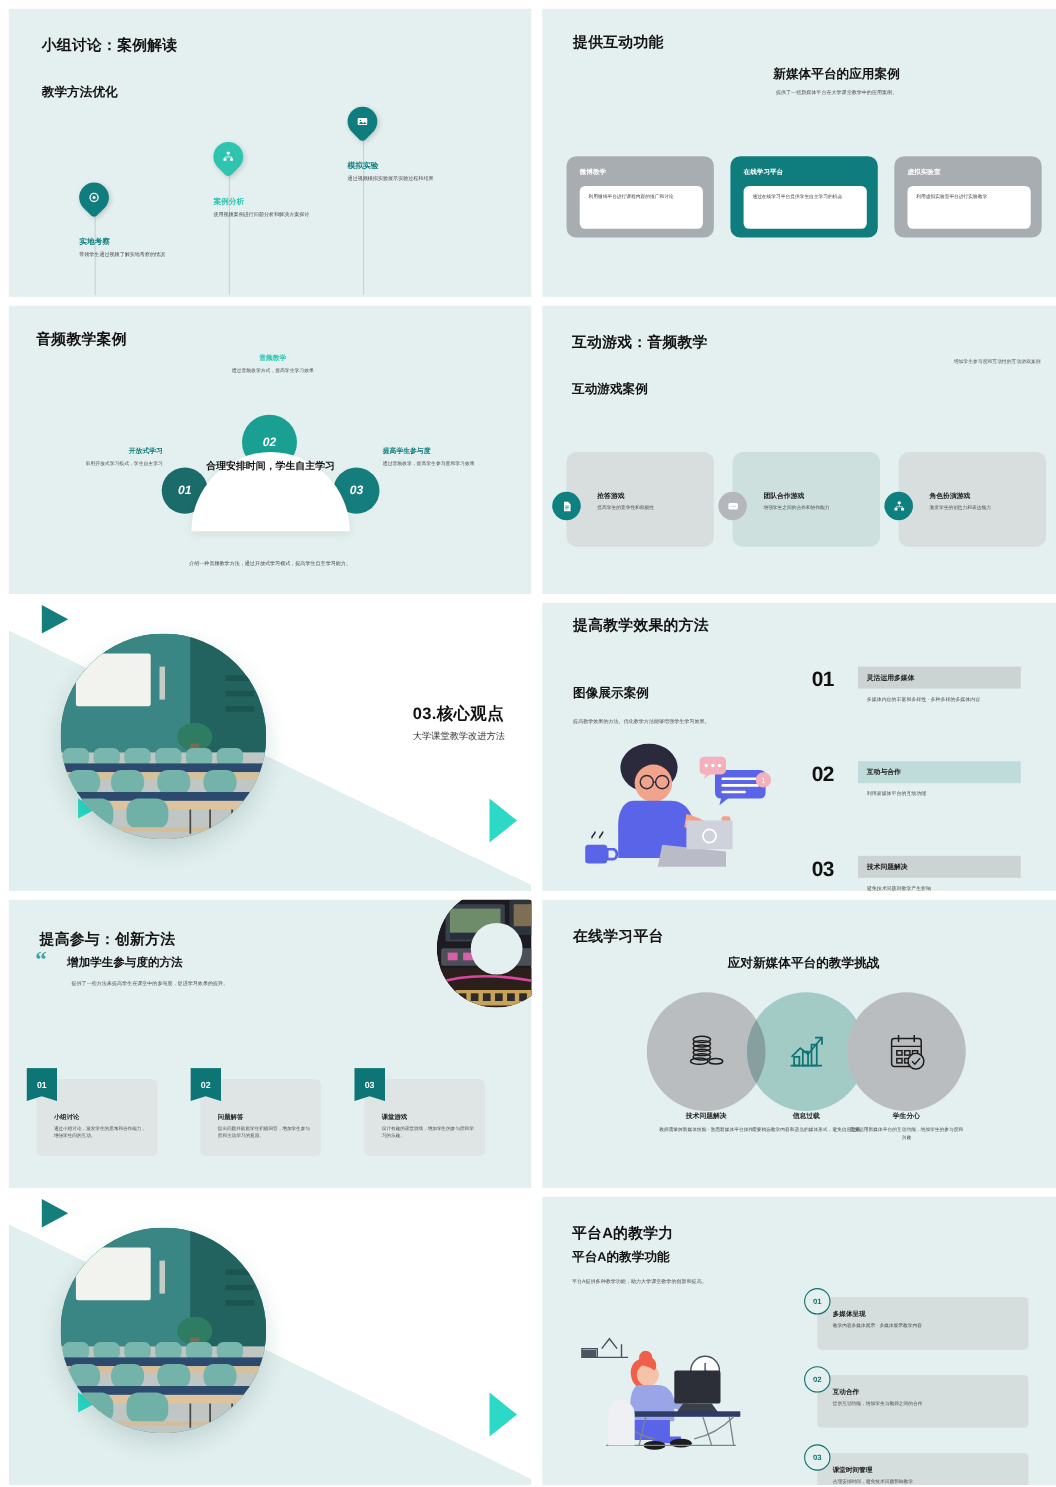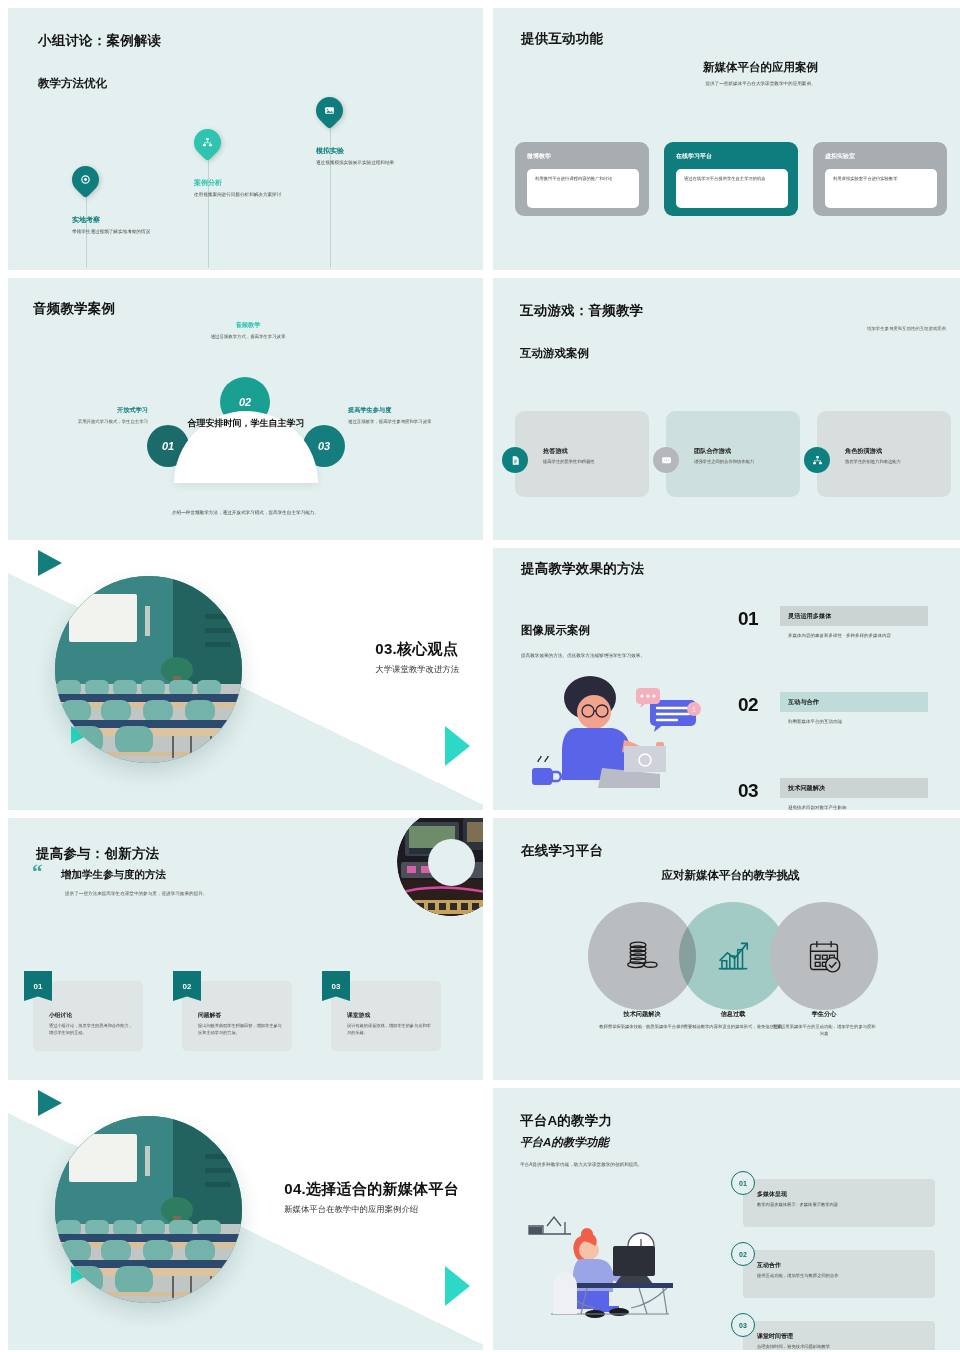--- a/index.html
+++ b/index.html
@@ -171,21 +171,21 @@
   .circles{position:absolute;left:95px;top:84px;width:290px;height:110px;}
   .ccirc{position:absolute;width:108px;height:108px;border-radius:50%;display:flex;align-items:center;justify-content:center;}
   .ccirc.g{background:#b9bdc0;}
   .ccirc.m{background:#b7d8d4;mix-blend-mode:multiply;}
   .clab{position:absolute;top:192px;width:106px;text-align:center;}
   .clab h4{margin:0 0 5px;font-size:6.2px;font-weight:bold;color:#1a1a1a;}
   .clab p{margin:0;font-size:4.3px;color:#4a4a4a;line-height:1.6;}
 
   
   .s10-title{position:absolute;left:27px;top:24px;}
-  .s10-sub{position:absolute;left:27px;top:47px;font-style:italic;}
+  .s10-sub{position:absolute;left:27px;top:47px;}
   .s10-desc{position:absolute;left:27px;top:73px;width:200px;}
   .frows{position:absolute;left:238px;top:83px;width:215px;}
   .frow{position:relative;height:57px;margin-bottom:14px;}
   .fbar{
     position:absolute;left:12px;top:8px;width:192px;height:48px;
     background:#d6dddd;border-radius:4px;
   }
   .fbadge{
     position:absolute;left:0;top:0;width:22px;height:22px;border-radius:50%;
     border:1.6px solid #0d7070;background:#e4f0ef;color:#0d7070;
@@ -611,24 +611,20 @@
         <g fill="#6fb0a7">
           <rect x="10" y="150" width="38" height="28" rx="11"></rect>
             <rect x="60" y="150" width="38" height="28" rx="11"></rect>
         </g>
         <rect x="0" y="176" width="187" height="4" fill="#d6bd99"></rect>
         <g stroke="#4a4a4a" stroke-width="1.6">
           <path d="M118 160v22M136 160v22M156 160v22M172 160v20"></path>
         </g>
       </svg>
     </div>
-    <div class="cover-txt">
-      <h2>04.选择适合的新媒体平台</h2>
-      <p>新媒体平台在教学中的应用案例介绍</p>
-    </div>
   </div>
 
   <div class="slide">
     <div class="t-main s10-title">平台A的教学力</div>
     <div class="t-sub s10-sub">平台A的教学功能</div>
     <div class="t-desc s10-desc">平台A提供多种教学功能，助力大学课堂教学的创新和提高。</div>
 
     <div style="position:absolute;left:28px;top:118px;">
       <svg width="170" height="115" viewBox="0 0 170 115">
         <g stroke="#4c5360" stroke-width="1.3" fill="none">

